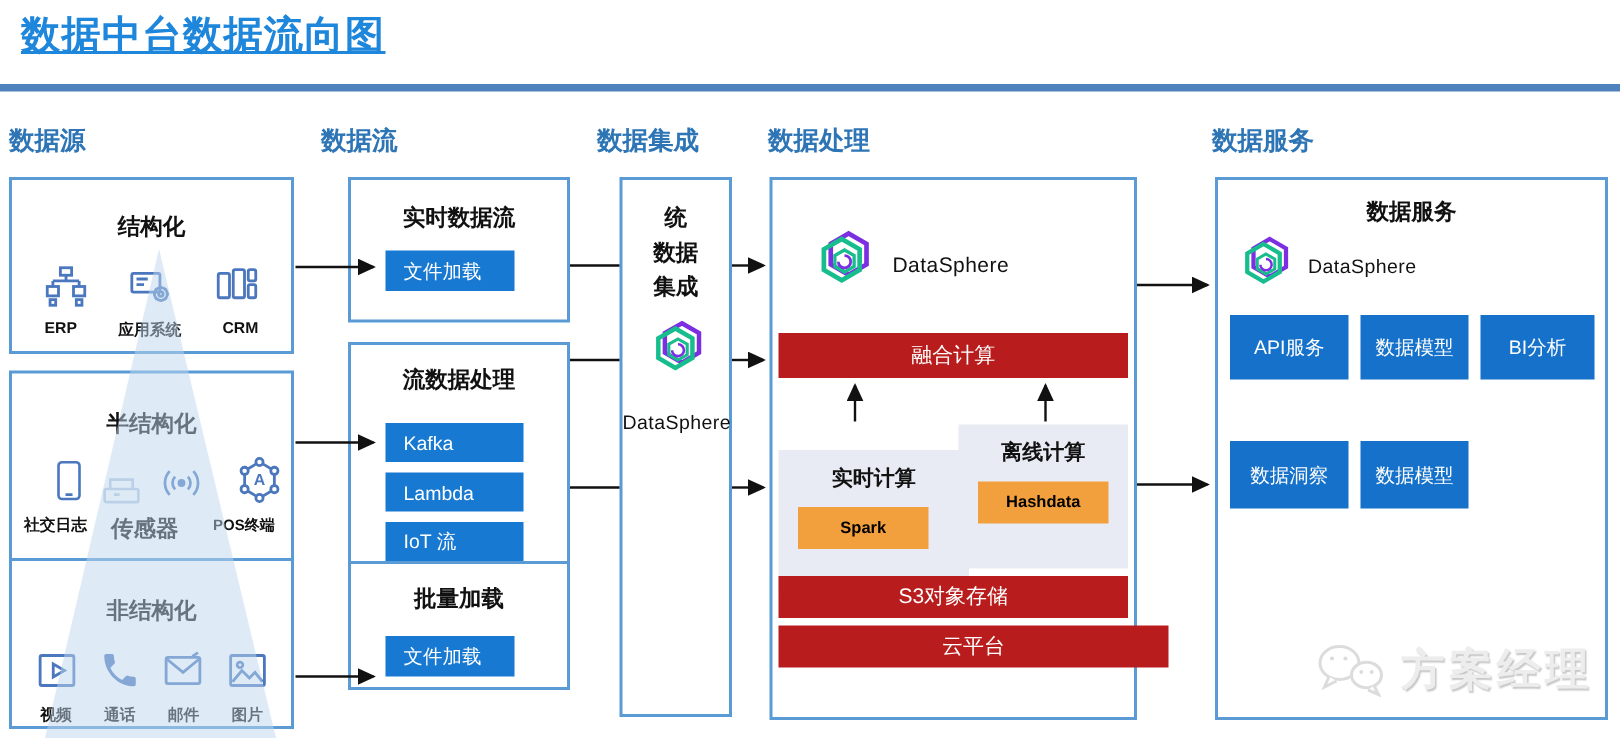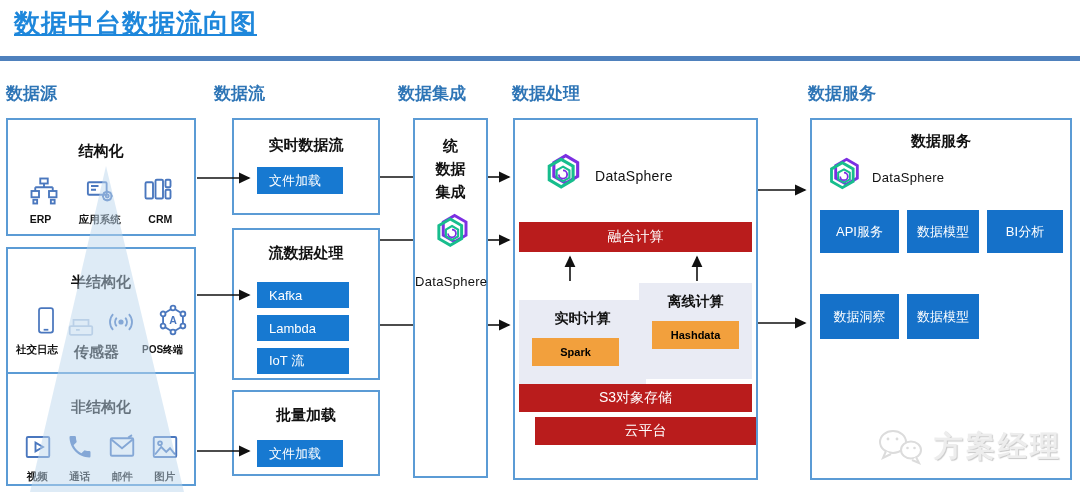--- a/index.html
+++ b/index.html
@@ -142,21 +142,21 @@
     <div class="btn-blue" style="left:23px; top:47px; width:86px; height:27px;">文件加载</div>
   </div>
 
   <div class="box" style="left:232px; top:228px; width:148px; height:152px;">
     <div class="box-title" style="top:14px">流数据处理</div>
     <div class="btn-blue" style="left:23px; top:52px; width:92px; height:26px;">Kafka</div>
     <div class="btn-blue" style="left:23px; top:85px; width:92px; height:26px;">Lambda</div>
     <div class="btn-blue" style="left:23px; top:118px; width:92px; height:26px;">IoT 流</div>
   </div>
 
-  <div class="box" style="left:232px; top:390px; width:148px; height:86px;">
+  <div class="box" style="left:232px; top:374px; width:148px; height:86px;">
     <div class="box-title" style="top:14px">批量加载</div>
     <div class="btn-blue" style="left:23px; top:48px; width:86px; height:27px;">文件加载</div>
   </div>
 
   <div class="box" style="left:413px; top:118px; width:75px; height:360px;">
     <div class="abs" style="left:0; right:0; top:14px; text-align:center;">
       <div class="vline">统</div>
       <div class="vline">数据</div>
       <div class="vline">集成</div>
     </div>
@@ -183,21 +183,21 @@
     <div class="subbox" style="left:4px; top:180px; width:127px; height:96px;">
       <div class="sub-title">实时计算</div>
       <div class="btn-orange" style="left:13px; top:38px; width:87px; height:28px;">Spark</div>
     </div>
     <div class="subbox" style="left:124px; top:163px; width:113px; height:96px;">
       <div class="sub-title">离线计算</div>
       <div class="btn-orange" style="left:13px; top:38px; width:87px; height:28px;">Hashdata</div>
     </div>
 
     <div class="bar" style="left:4px; top:264px; width:233px; height:28px;">S3对象存储</div>
-    <div class="bar" style="left:20px; top:297px; width:221px; height:28px;">云平台</div>
+    <div class="bar" style="left:4px; top:297px; width:260px; height:28px;">云平台</div>
   </div>
 
   <div class="box" style="left:810px; top:118px; width:262px; height:362px;">
     <div class="box-title" style="top:12px">数据服务</div>
     <svg class="abs icon" style="left:12px; top:36px" width="40" height="40" viewBox="0 0 48 48" fill="none">
       <path d="M24 6l13 7.5v15L24 36 11 28.5v-15z" stroke="#7C2FE2" stroke-width="3.4" transform="translate(3,-2)"></path>
       <path d="M24 6l13 7.5v15L24 36 11 28.5v-15z" stroke="#17BD8D" stroke-width="3.4" transform="translate(-2,2)"></path>
       <path d="M24 16l7 4v8l-7 4-7-4v-8z" stroke="#17BD8D" stroke-width="2.4"></path>
       <path d="M24 20a4.5 4.5 0 1 1-4.5 4.5" stroke="#7C2FE2" stroke-width="2"></path>
     </svg>

